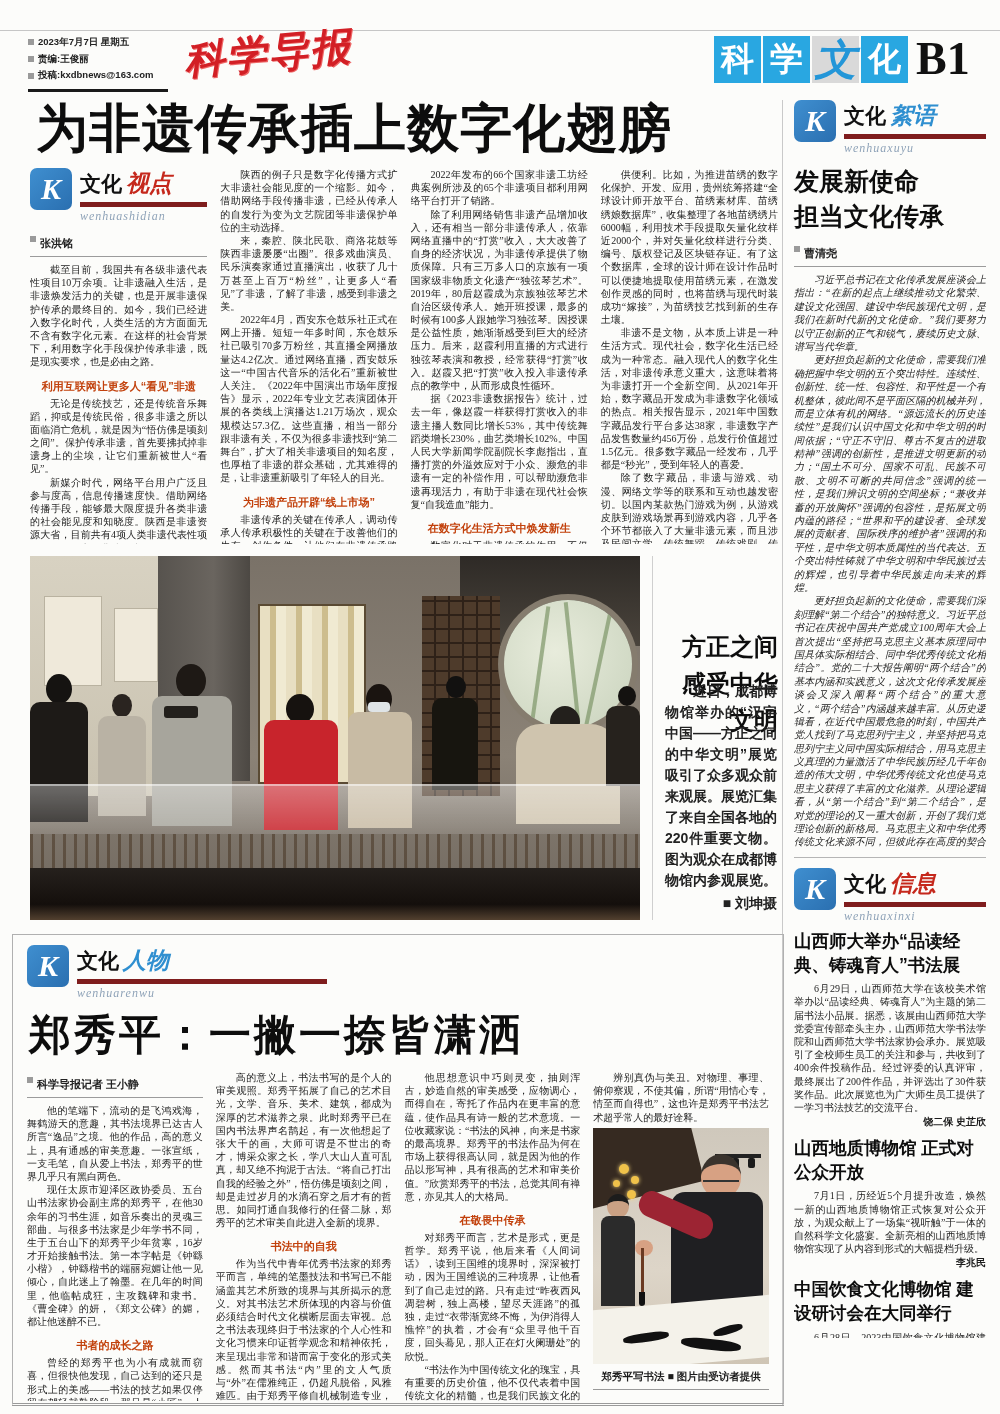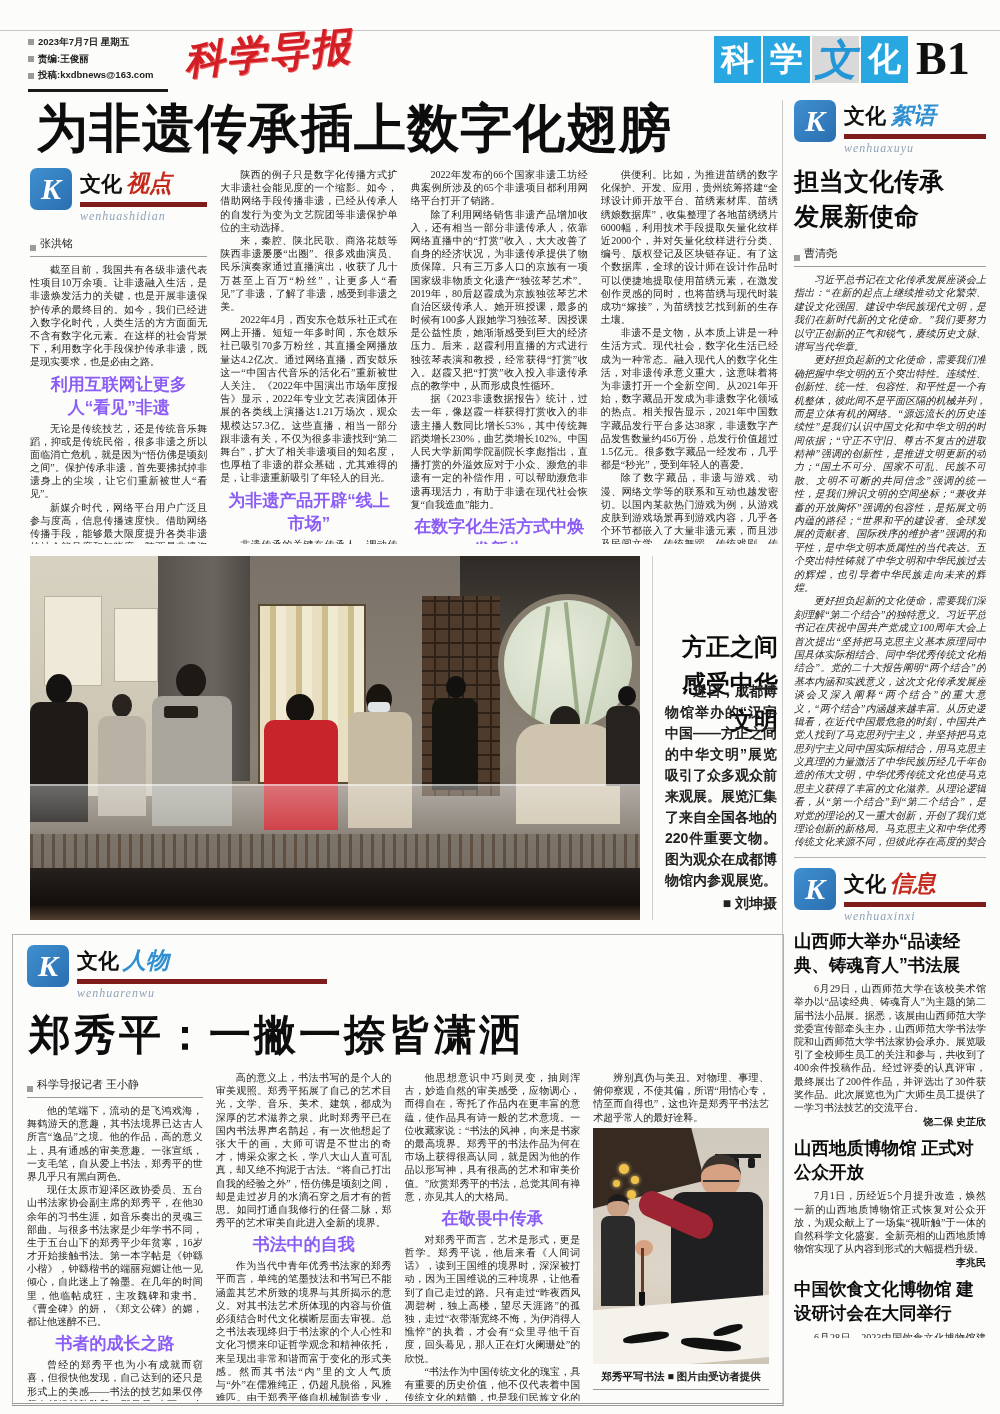--- a/index.html
+++ b/index.html
@@ -24,27 +24,27 @@
   
   .badge { margin-bottom:6px; }
   .badge-row { display:flex; align-items:flex-start; }
   .k-sq { width:42px; height:42px; border-radius:7px; background:linear-gradient(135deg,#3f8fd0,#2a6fb0); color:#fff; font-family:"Liberation Serif",serif; font-weight:bold; font-style:italic; font-size:30px; display:flex; align-items:center; justify-content:center; flex:0 0 auto; }
   .badge-right { margin-left:8px; flex:1; }
   .badge-words { display:flex; align-items:baseline; border-bottom:5px solid #7f1d1d; padding-bottom:3px; }
   .badge-cn { font-family:"Liberation Sans",sans-serif; font-weight:bold; font-size:21px; color:#111; }
   .badge-script { font-family:"Liberation Serif",serif; font-style:italic; font-weight:bold; font-size:23px; margin-left:4px; }
   .badge-pinyin { font-family:"Liberation Serif",serif; font-style:italic; font-size:12px; color:#8fa3b8; margin-top:2px; letter-spacing:1px; }
 
-  .author-line { display:flex; align-items:flex-end; font-family:"Liberation Sans",sans-serif; font-weight:normal; font-size:11px; color:#222; border-bottom:1px solid #9b9b9b; padding:6px 0 5px 0; margin-bottom:6px; }
+  .author-line { display:flex; align-items:flex-start; font-family:"Liberation Sans",sans-serif; font-weight:bold; font-size:11px; color:#222; border-bottom:1px solid #9b9b9b; padding:6px 0 5px 0; margin-bottom:6px; }
 
   
   .main-cols { position:absolute; top:168px; left:30px; width:748px; height:376px; display:flex; gap:13px; }
   .mcol { flex:1 1 0; overflow:hidden; }
   .para { font-size:10px; line-height:1.32; text-align:justify; text-indent:2em; color:#1c1c1c; }
-  .subhead { font-family:"Liberation Sans",sans-serif; font-weight:bold; font-size:17px; text-align:center; margin:4px 0 3px 0; color:#8b5cf6; }
+  .subhead { font-family:"Liberation Sans",sans-serif; font-weight:bold; font-size:11px; text-align:center; margin:10px 0 3px 0; color:#c2410c; }
 
   
   .photo-row { position:absolute; top:556px; left:30px; width:748px; height:364px; }
   .museum { position:absolute; left:0; top:0; width:610px; height:364px; overflow:hidden; background:linear-gradient(180deg,#7a7268 0%,#8b8276 55%,#6d655c 100%); }
   .mus-wall-left { position:absolute; left:0; top:0; width:150px; height:240px; background:linear-gradient(180deg,#d8d2c2,#c9c2b0); }
   .mus-frame { position:absolute; background:#efe9da; border:1px solid #b9b2a0; }
   .mus-ceiling { position:absolute; left:430px; top:0; width:180px; height:90px; background:linear-gradient(180deg,#2e2a26,#4a443c); }
   .mus-pillar { position:absolute; left:128px; top:0; width:92px; height:225px; background:linear-gradient(90deg,#57534e,#6a655f 60%,#4c4843); }
   .mus-curtain { position:absolute; left:228px; top:48px; width:108px; height:180px; background:repeating-linear-gradient(90deg,#e8dfc2 0 10px,#cdbd8e 10px 16px,#f0ead2 16px 26px); border:2px solid #5a4a33; }
   .mus-lattice { position:absolute; left:392px; top:40px; width:78px; height:200px; background:#4e3b2b; background-image:repeating-linear-gradient(0deg,transparent 0 12px,#2e2118 12px 14px),repeating-linear-gradient(90deg,transparent 0 12px,#2e2118 12px 14px); }
@@ -252,22 +252,22 @@
         <div class="badge-right">
           <div class="badge-words">
             <span class="badge-cn">文化</span>
             <span class="badge-script" style="color: rgb(47, 143, 208);">絮语</span>
           </div>
           <div class="badge-pinyin">wenhuaxuyu</div>
         </div>
       </div>
     </div>
     <div class="essay-title">
+      <div>发展新使命</div>
       <div>担当文化传承</div>
-      <div>发展新使命</div>
     </div>
     <div class="author-line">
         <span class="sq"></span>
         <span>曹清尧</span>
       </div>
     <div class="essay-text">
         <p class="para">习近平总书记在文化传承发展座谈会上指出：“在新的起点上继续推动文化繁荣、建设文化强国、建设中华民族现代文明，是我们在新时代新的文化使命。”我们要努力以守正创新的正气和锐气，赓续历史文脉、谱写当代华章。</p>
         <p class="para">更好担负起新的文化使命，需要我们准确把握中华文明的五个突出特性。连续性、创新性、统一性、包容性、和平性是一个有机整体，彼此间不是平面区隔的机械并列，而是立体有机的网络。“源远流长的历史连续性”是我们认识中国文化和中华文明的时间依据；“守正不守旧、尊古不复古的进取精神”强调的创新性，是推进文明更新的动力；“国土不可分、国家不可乱、民族不可散、文明不可断的共同信念”强调的统一性，是我们辨识文明的空间坐标；“兼收并蓄的开放胸怀”强调的包容性，是拓展文明内蕴的路径；“世界和平的建设者、全球发展的贡献者、国际秩序的维护者”强调的和平性，是中华文明本质属性的当代表达。五个突出特性铸就了中华文明和中华民族过去的辉煌，也引导着中华民族走向未来的辉煌。</p>
         <p class="para">更好担负起新的文化使命，需要我们深刻理解“第二个结合”的独特意义。习近平总书记在庆祝中国共产党成立100周年大会上首次提出“坚持把马克思主义基本原理同中国具体实际相结合、同中华优秀传统文化相结合”。党的二十大报告阐明“两个结合”的基本内涵和实践意义，这次文化传承发展座谈会又深入阐释“两个结合”的重大意义，“两个结合”内涵越来越丰富。从历史逻辑看，在近代中国最危急的时刻，中国共产党人找到了马克思列宁主义，并坚持把马克思列宁主义同中国实际相结合，用马克思主义真理的力量激活了中华民族历经几千年创造的伟大文明，中华优秀传统文化也使马克思主义获得了丰富的文化滋养。从理论逻辑看，从“第一个结合”到“第二个结合”，是对党的理论的又一重大创新，开创了我们党理论创新的新格局。马克思主义和中华优秀传统文化来源不同，但彼此存在高度的契合性；马克思主义和中华优秀传统文化的互相成就，让马克思主义成为中国的，中华优秀传统文化成为现代的。从实践逻辑看，统筹推进“五位一体”总体布局、协调推进“四个全面”战略布局，文化是重要内容；推动高质量发展，文化是重要支点；满足人民日益增长的美好生活需要，文化是重要因素。“两个结合”在理论创新和实践创新中良性互动，进一步坚定文化自信、担当使命、奋发有为。</p>
       </div>

